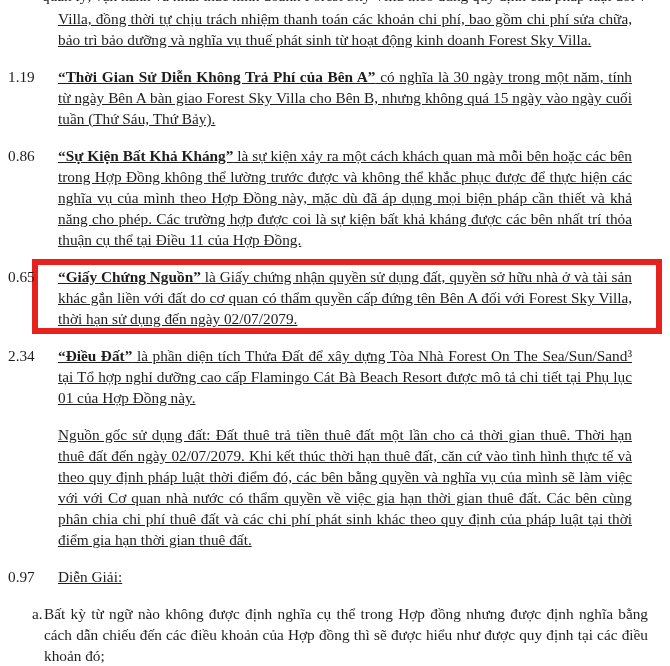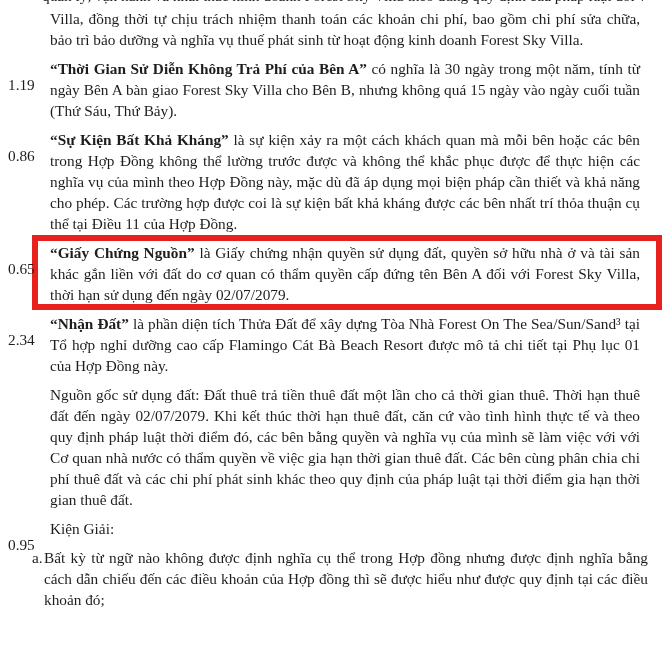--- a/index.html
+++ b/index.html
@@ -24,32 +24,33 @@
   }
   .cut-strip span {
     position: absolute;
     top: -15px;
     left: 0;
     width: 100%;
     white-space: nowrap;
     display: block;
   }
   .para {
-    margin: 8px;
+    margin: 16px;
     text-align: justify;
+    text-decoration: underline;
   }
   .intro { margin-top: 2px; }
   .clause {
     position: relative;
     margin-top: 3px;
   }
   .num {
     position: absolute;
     left: -34px;
-    top: 16px;
+    top: 0;
   }
   .term { font-weight: bold; }
   .sub { margin-top: 3px; }
   .interp-line { margin-top: 4px; }
   .list { margin-top: 5px; }
   .li {
     position: relative;
     padding-left: 2px;
     text-align: justify;
     margin: 0;
@@ -92,25 +93,25 @@
   </div>
 
   <div class="clause">
     <div class="highlight-box"></div>
     <span class="num">0.65</span>
     <p class="para"><b class="term">“Giấy Chứng Nguồn”</b><span> là Giấy chứng nhận quyền sử dụng đất, quyền sở hữu nhà ở và tài sản khác gắn liền với đất do cơ quan có thẩm quyền cấp đứng tên Bên A đối với Forest Sky Villa, thời hạn sử dụng đến ngày 02/07/2079.</span></p>
   </div>
 
   <div class="clause">
     <span class="num">2.34</span>
-    <p class="para"><b class="term">“Nhận Đất”</b><span> là phần diện tích Thửa Đất để xây dựng Tòa Nhà Forest On The Sea/Sun/Sand³ tại Tổ hợp nghỉ dưỡng cao cấp Flamingo Cát Bà Beach Resort được mô tả chi tiết tại Phụ lục 01 của Hợp Đồng này.</span></p>
+    <p class="para"><b class="term">“Điều Đất”</b><span> là phần diện tích Thửa Đất để xây dựng Tòa Nhà Forest On The Sea/Sun/Sand³ tại Tổ hợp nghỉ dưỡng cao cấp Flamingo Cát Bà Beach Resort được mô tả chi tiết tại Phụ lục 01 của Hợp Đồng này.</span></p>
     <p class="para sub">Nguồn gốc sử dụng đất: Đất thuê trả tiền thuê đất một lần cho cả thời gian thuê. Thời hạn thuê đất đến  ngày 02/07/2079. Khi kết thúc thời hạn thuê đất, căn cứ vào tình hình thực tế và theo quy định pháp luật thời điểm đó, các bên bằng quyền và nghĩa vụ của mình sẽ làm việc với với Cơ quan nhà nước có thẩm quyền về việc gia hạn thời gian thuê đất. Các bên cùng phân chia chi phí thuê đất và các chi phí phát sinh khác theo quy định của pháp luật tại thời điểm gia hạn thời gian thuê đất.</p>
   </div>
 
   <div class="clause">
-    <span class="num">0.95</span>
-    <p class="para"><span>Kiện Giải:</span></p>
+    <span class="num">0.97</span>
+    <p class="para"><span>Diễn Giải:</span></p>
     <div class="list">
       <p class="li"><span class="marker">a.</span><span>Bất kỳ từ ngữ nào không được định nghĩa cụ thể trong Hợp đồng nhưng được định nghĩa bằng cách dẫn chiếu đến các điều khoản của Hợp đồng thì sẽ được hiểu như được quy định tại các điều khoản đó;</span></p>
     </div>
   </div>
 
 </div>
 
 </body></html>

